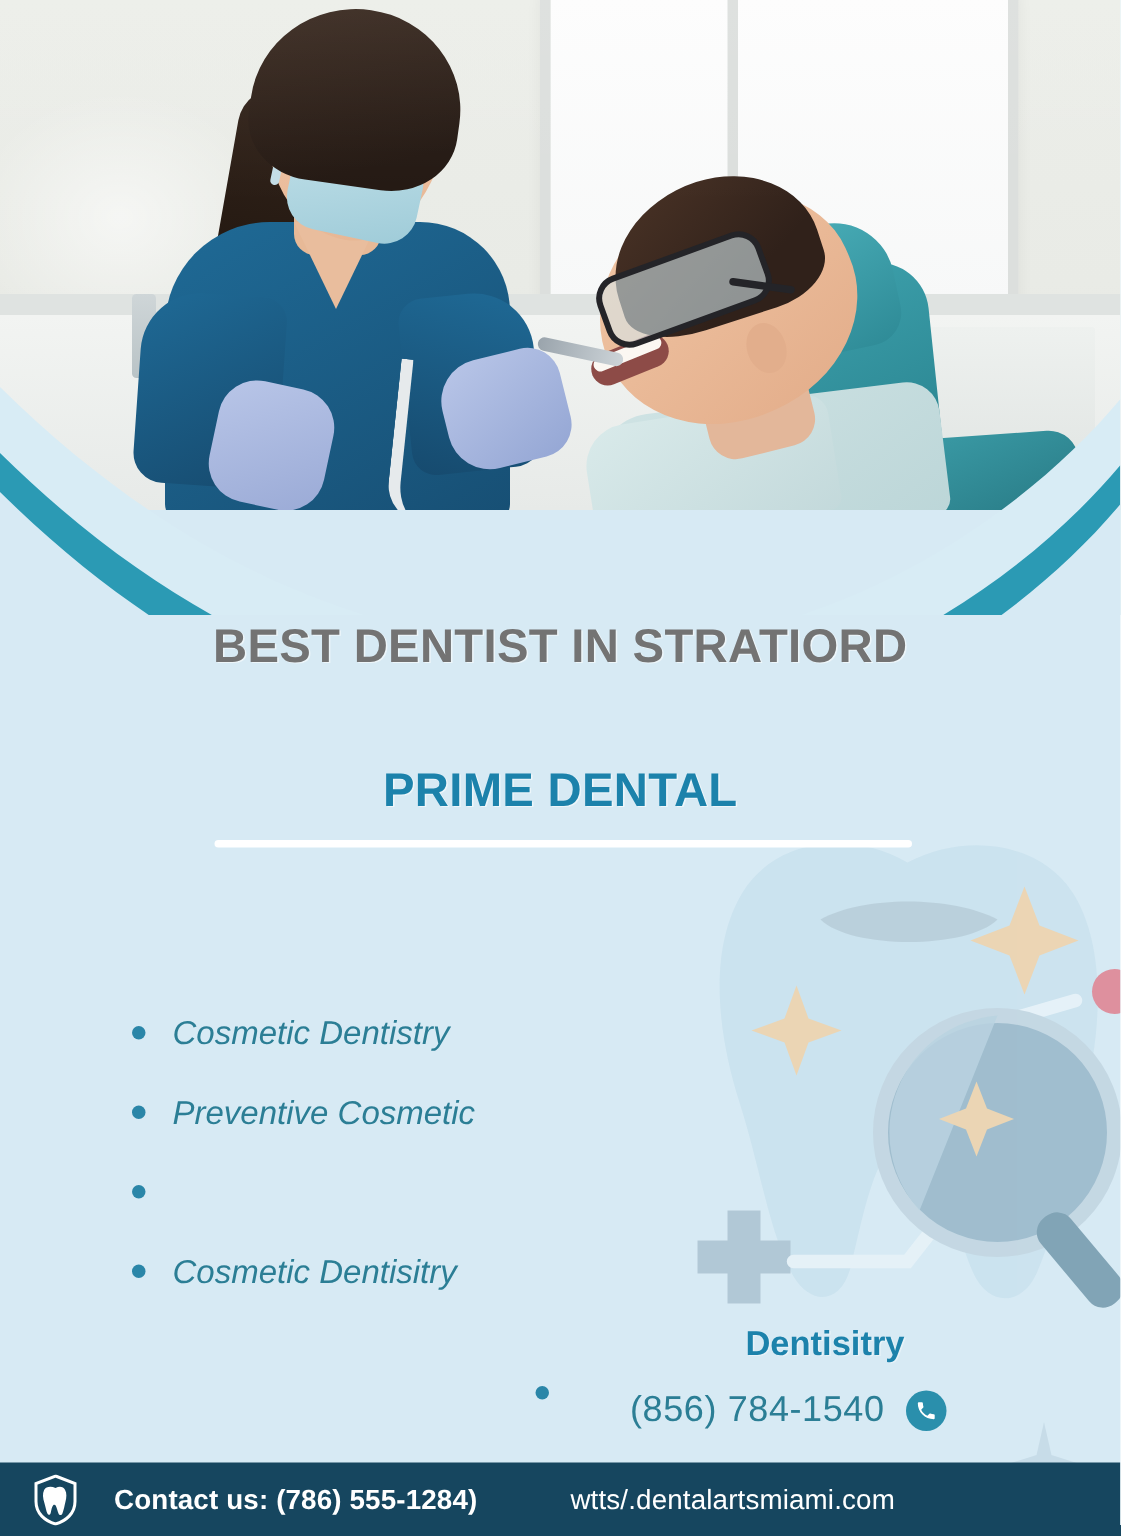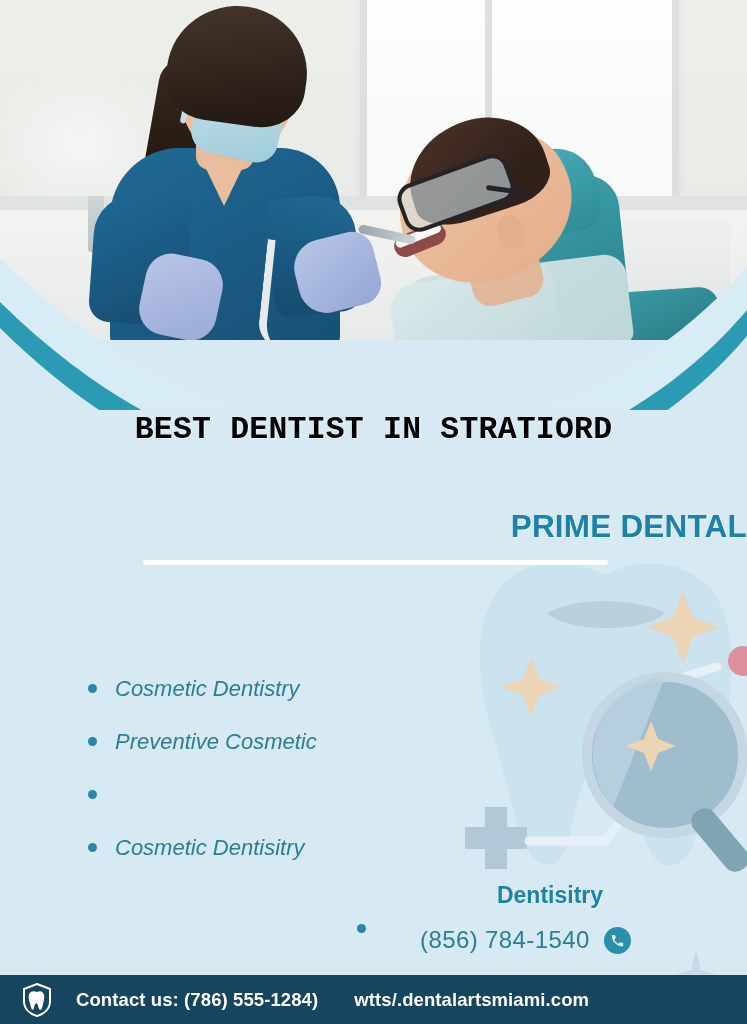--- a/index.html
+++ b/index.html
@@ -279,29 +279,29 @@
   }
 
   .headline {
     position: absolute;
     left: 0; top: 72px;
     width: 747px;
     text-align: center;
     font-size: 31.5px;
     font-weight: 800;
     letter-spacing: 0.2px;
-    color: #000000;
+    color: #737373;
     text-shadow: 1px 1px 0 rgba(255,255,255,0.55);
-    font-family: Liberation Mono, monospace;
+    font-family: Liberation Sans, sans-serif;
   }
   .subhead {
     position: absolute;
     left: 0; top: 168px;
     width: 747px;
-    text-align: right;
+    text-align: center;
     font-size: 31.5px;
     font-weight: 800;
     letter-spacing: 0.2px;
     color: #1c82ab;
     text-shadow: 1px 1px 0 rgba(255,255,255,0.55);
   }
   .rule {
     position:absolute;
     left: 143px; top: 220px;
     width: 465px; height: 5px;
@@ -403,24 +403,24 @@
   }
   .footer-contact {
     margin-left: 24px;
     color: #ffffff;
     font-size: 18.5px;
     font-weight: 700;
     letter-spacing: 0.1px;
     white-space: nowrap;
   }
   .footer-site {
-    margin-left: 36px;
+    margin-left: 62px;
     color: #ffffff;
     font-size: 18.5px;
-    font-weight: 700;
+    font-weight: 400;
     letter-spacing: 0.1px;
     white-space: nowrap;
   }
 </style>
 </head>
 <body>
 
 <div class="flyer">
 
   <div class="photo">

